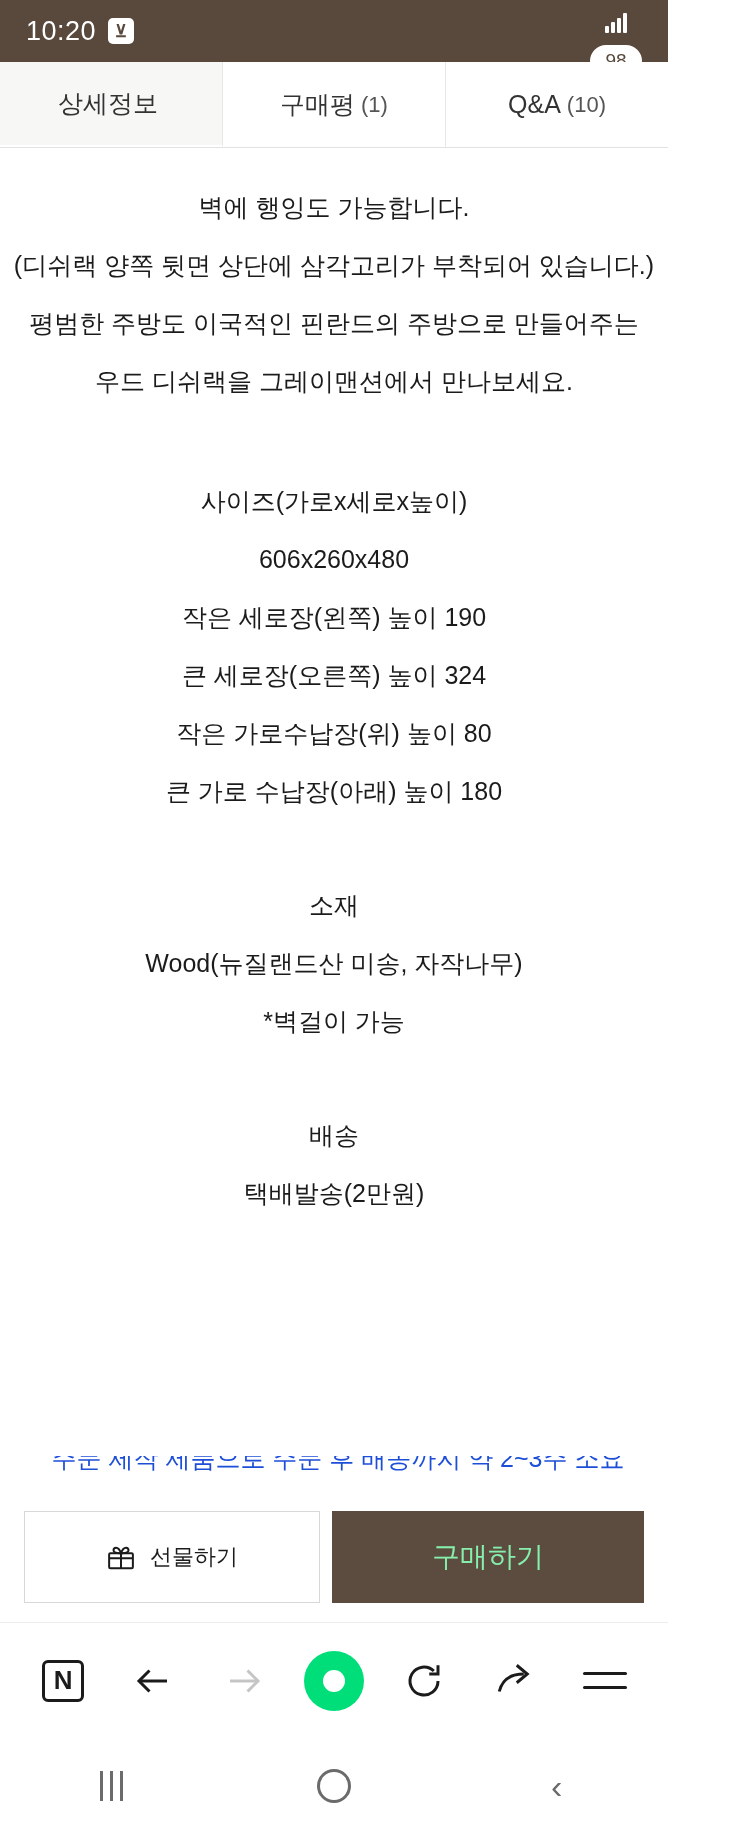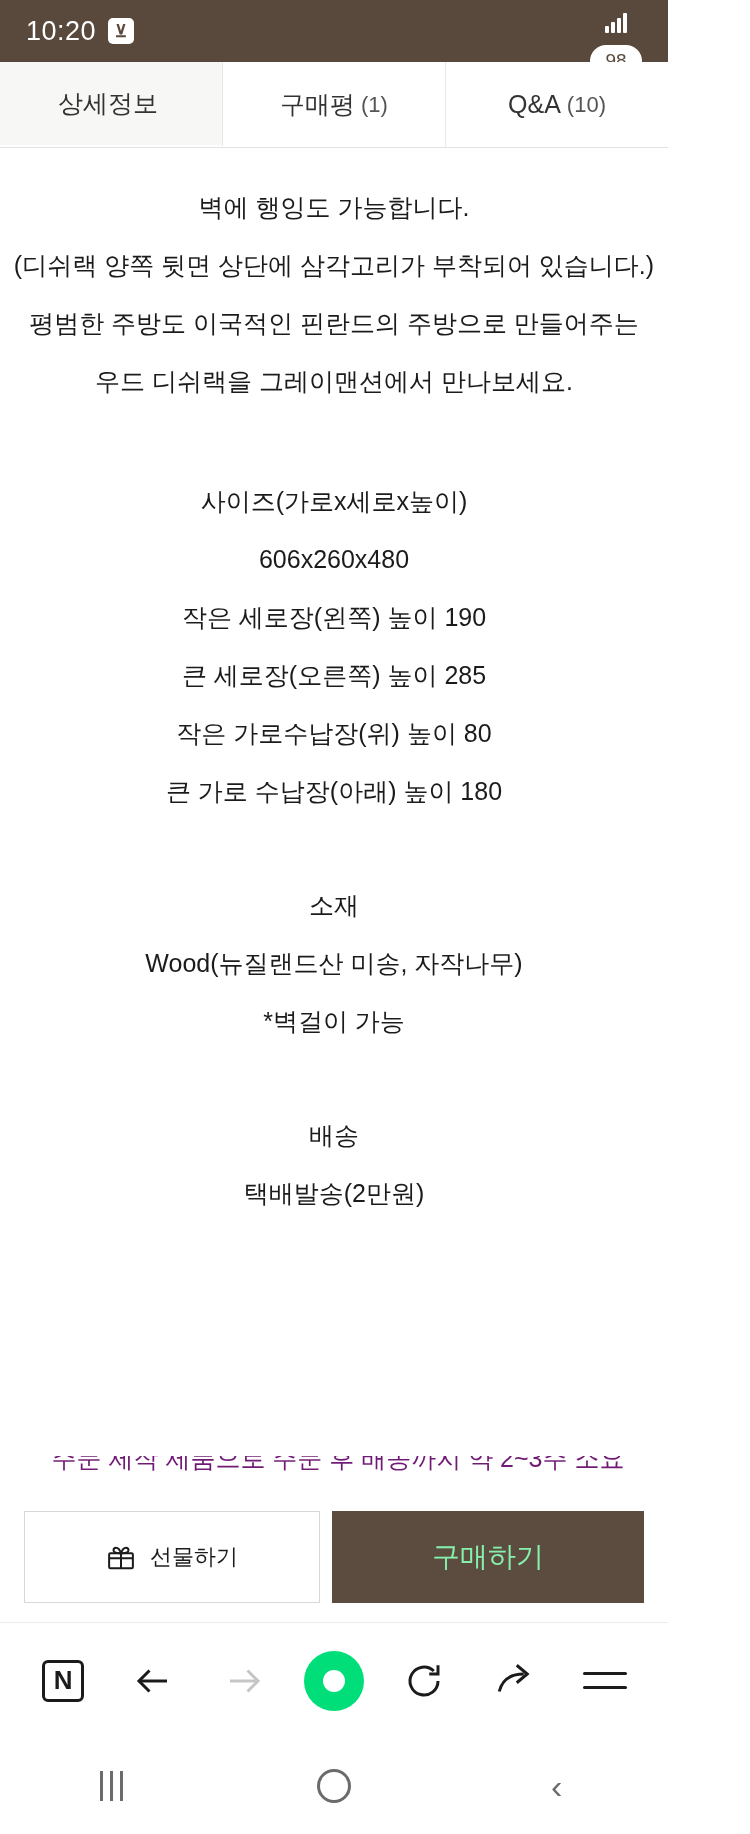--- a/index.html
+++ b/index.html
@@ -144,21 +144,21 @@
   .spacer-lg { height: 62px; }
   .spacer-md { height: 56px; }
 
   .cut-line {
     position: absolute;
     left: 8px;
     right: 0;
     bottom: 0;
     text-align: center;
     font-size: 25px;
-    color: #701a75;
+    color: #1d4ed8;
     height: 34px;
     overflow: hidden;
   }
   .cut-line span { display: block; margin-top: -14px; }
 
   
   .cta-bar {
     flex: 0 0 auto;
     height: 132px;
     background: #ffffff;
@@ -329,21 +329,21 @@
     <div class="para">벽에 행잉도 가능합니다.</div>
     <div class="para">(디쉬랙 양쪽 뒷면 상단에 삼각고리가 부착되어 있습니다.)</div>
     <div class="para">평범한 주방도 이국적인 핀란드의 주방으로 만들어주는</div>
     <div class="para">우드 디쉬랙을 그레이맨션에서 만나보세요.</div>
 
     <div class="spacer-lg"></div>
 
     <div class="para">사이즈(가로x세로x높이)</div>
     <div class="para">606x260x480</div>
     <div class="para">작은 세로장(왼쪽) 높이 190</div>
-    <div class="para">큰 세로장(오른쪽) 높이 285</div>
+    <div class="para">큰 세로장(오른쪽) 높이 324</div>
     <div class="para">작은 가로수납장(위) 높이 80</div>
     <div class="para">큰 가로 수납장(아래) 높이 180</div>
 
     <div class="spacer-md"></div>
 
     <div class="para">소재</div>
     <div class="para">Wood(뉴질랜드산 미송, 자작나무)</div>
     <div class="para">*벽걸이 가능</div>
 
     <div class="spacer-md"></div>

